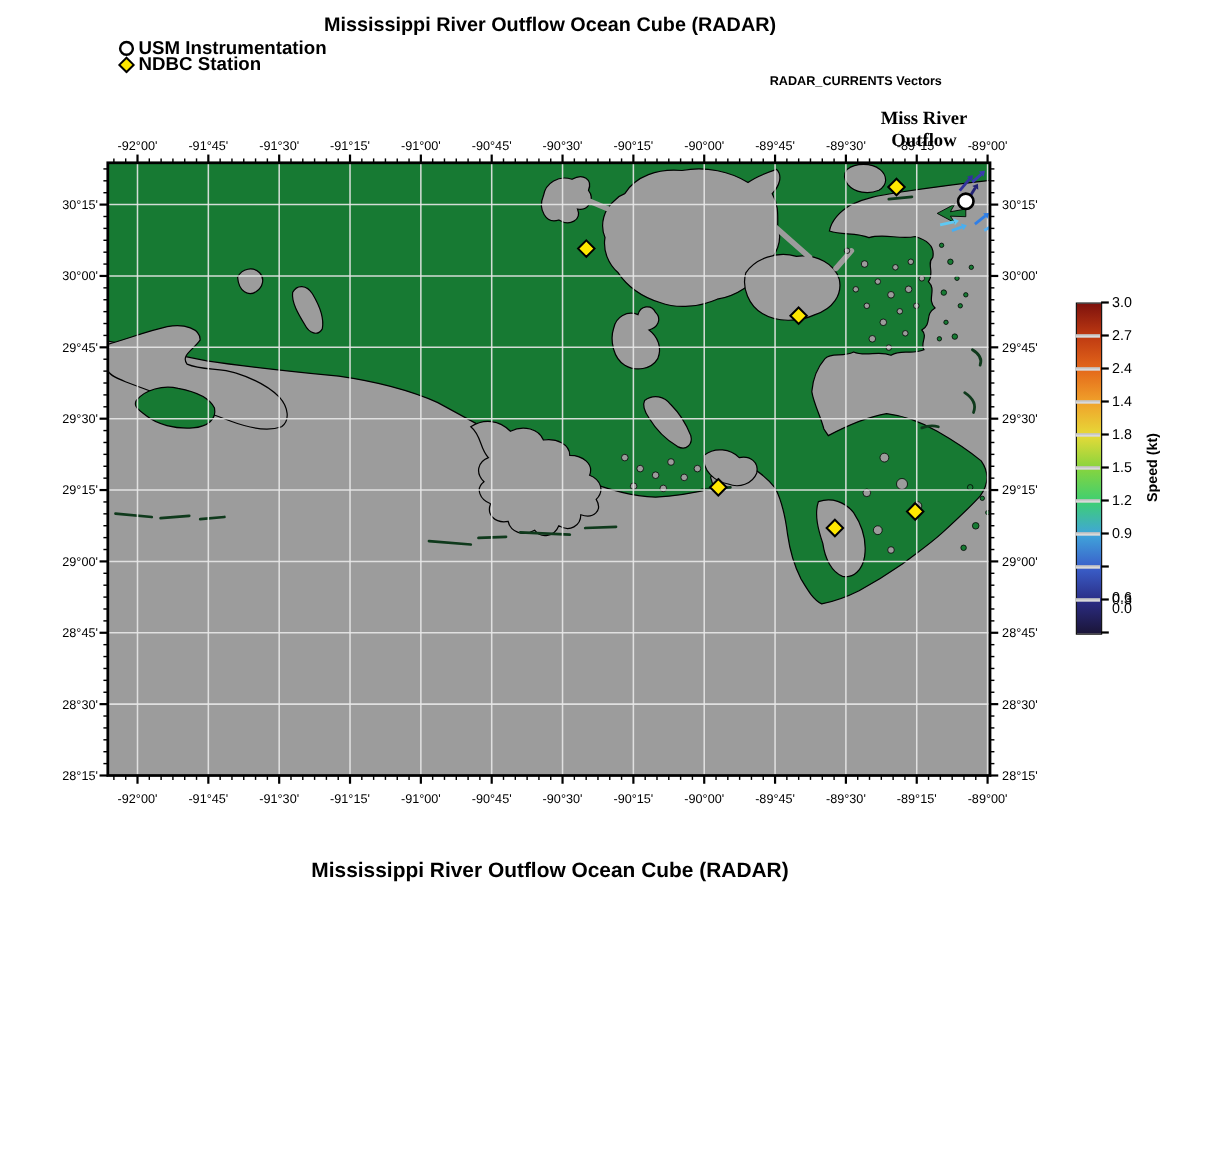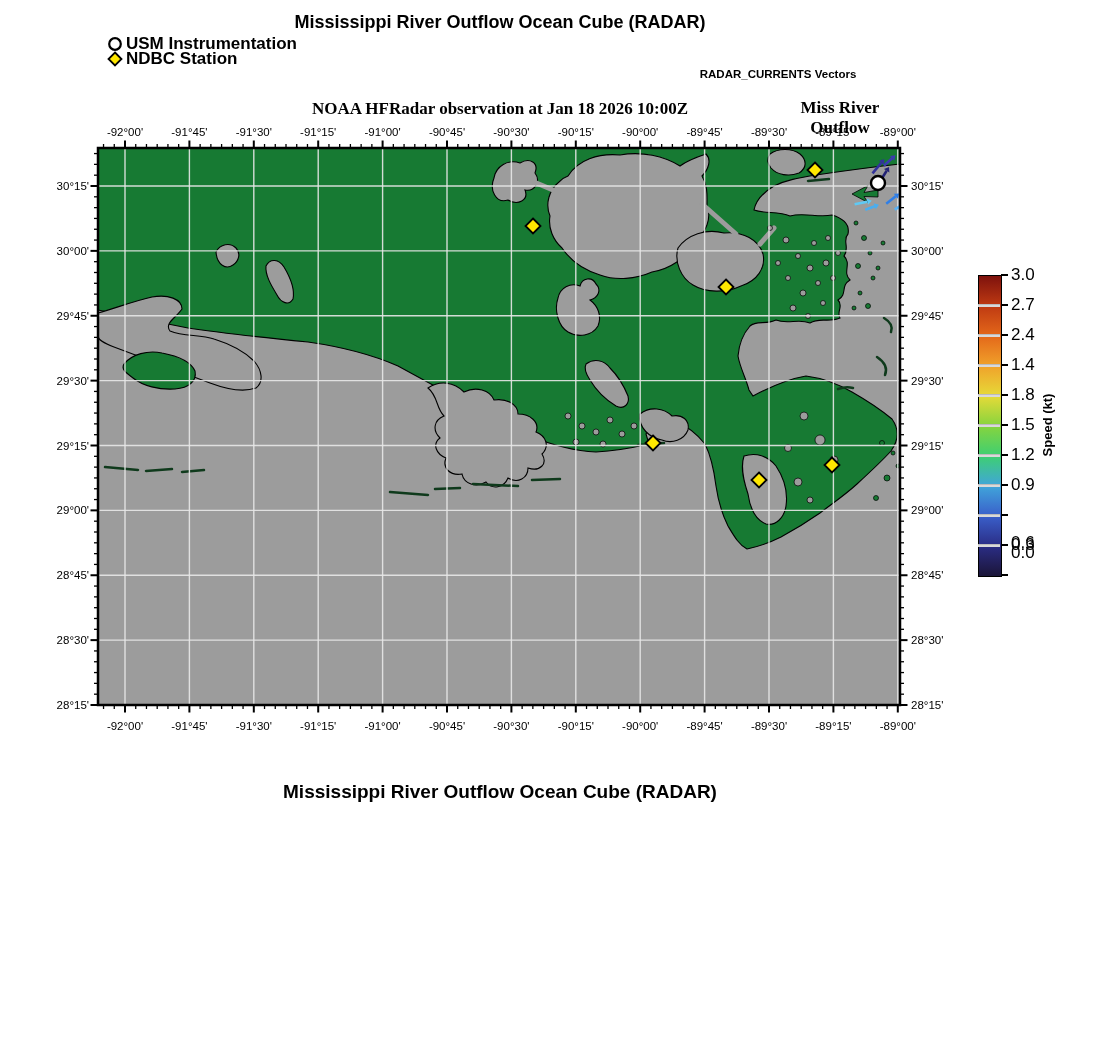--- a/index.html
+++ b/index.html
@@ -24,21 +24,21 @@
   
   #map{position:absolute;left:98px;top:148px;}
   #axes{position:absolute;left:0;top:0;pointer-events:none;}
   .tick-label{font-size:11.5px;fill:#000;}
   
   #colorbar{position:absolute;left:978px;top:275px;width:22px;height:300px;
             border:1.5px solid #000;box-sizing:content-box;}
   .cb-line{position:absolute;left:978px;width:22px;height:2px;background:#d9d9d9;
            border-top:0.5px solid #bbb;}
   .cb-dash{position:absolute;left:1001px;width:7px;height:1.5px;background:#000;}
-  .cb-label{position:absolute;left:1011px;height:14px;line-height:14px;font-size:17px;}
+  .cb-label{position:absolute;left:1011px;height:14px;line-height:14px;font-size:13px;}
   #cb-title{position:absolute;left:1047px;top:425px;transform:translate(-50%,-50%) rotate(-90deg);
             font-size:13px;font-weight:bold;white-space:nowrap;}
 </style>
 </head>
 <body>
 
 <div id="canvas">
 
   <div id="main-title" class="centered-row">Mississippi River Outflow Ocean Cube (RADAR)</div>
 
@@ -53,21 +53,20 @@
       <svg width="16" height="16">
         <polygon points="8,1.5 14.5,8 8,14.5 1.5,8" fill="#ffe800" stroke="#000" stroke-width="1.8"></polygon>
       </svg>
       <span class="legend-label">NDBC Station</span>
     </div>
   </div>
 
   <div id="vscale-caption">RADAR_CURRENTS Vectors</div>
   <div id="vscale-subcaption">Miss River Outflow</div>
 
-  <div id="subtitle" class="centered-row">NOAA HFRadar observation at Jan 18 2026 10:00Z</div>
 
   <svg id="map" width="802" height="557" viewBox="0 0 802 557">
     <defs>
       <filter id="vblur" x="-50%" y="-50%" width="200%" height="200%">
         <feGaussianBlur stdDeviation="0.7"></feGaussianBlur>
       </filter>
     </defs>
 
     <rect x="0" y="0" width="802" height="557" fill="#9c9c9c"></rect>
 

